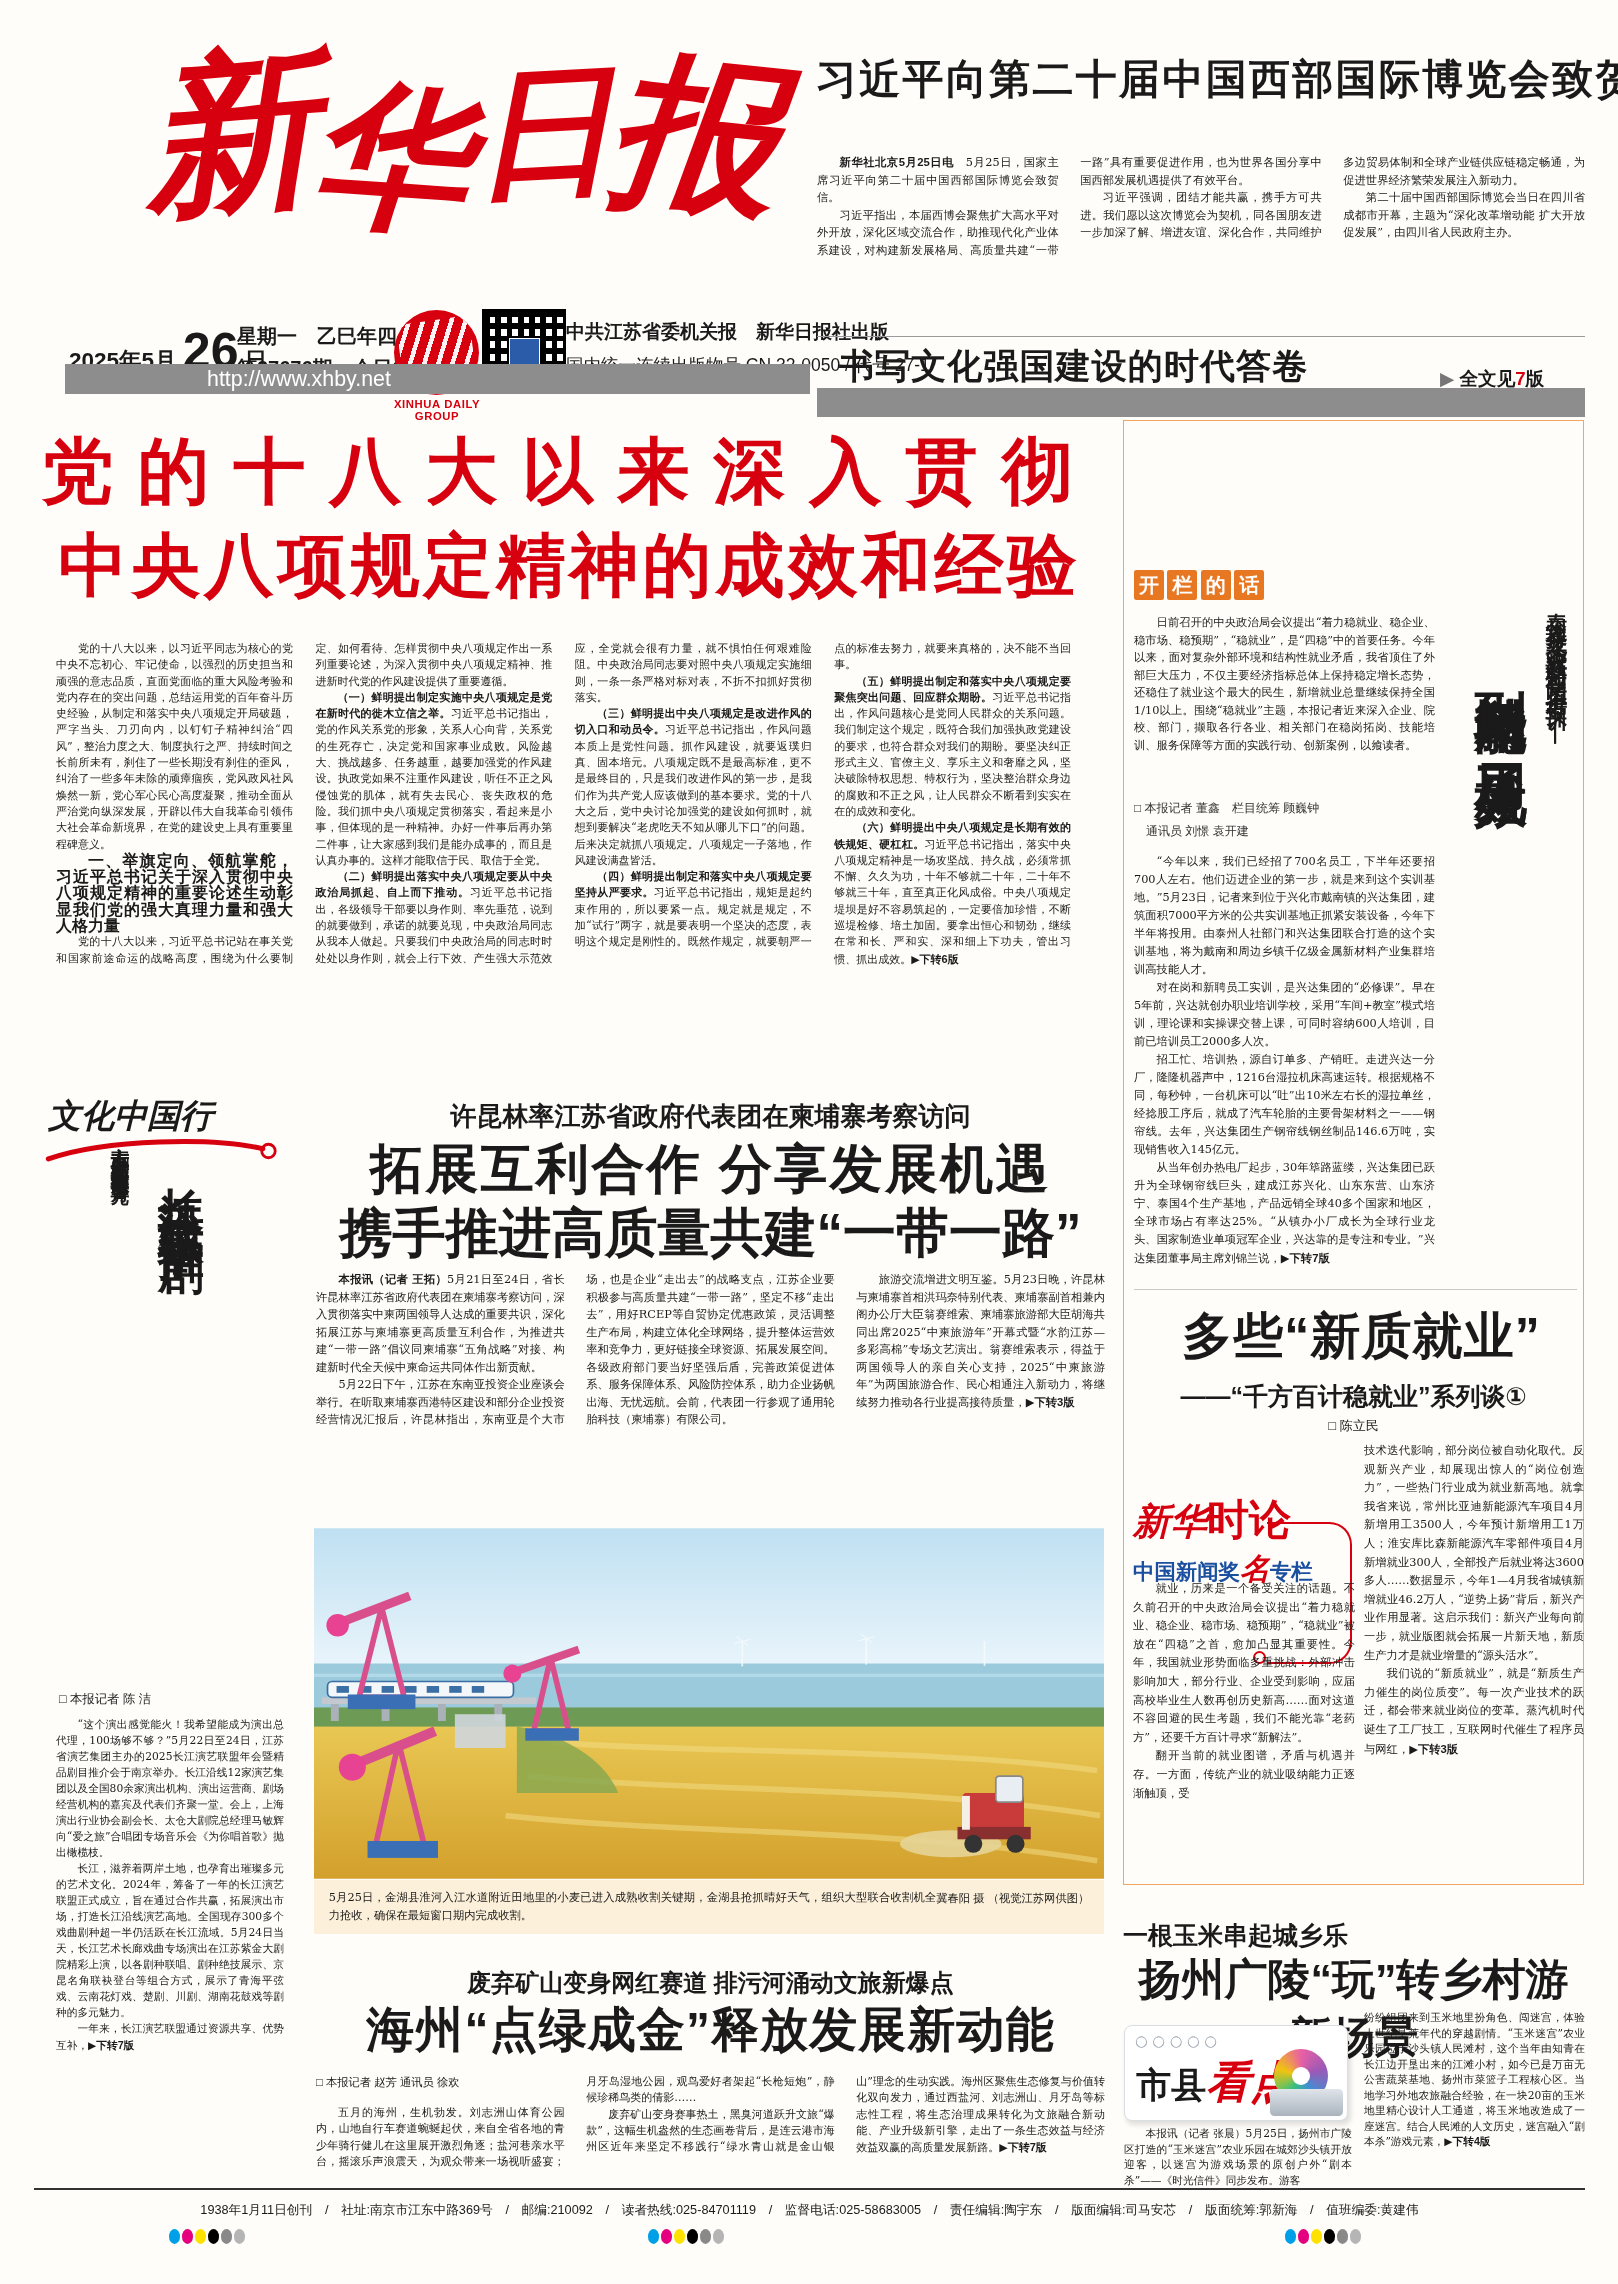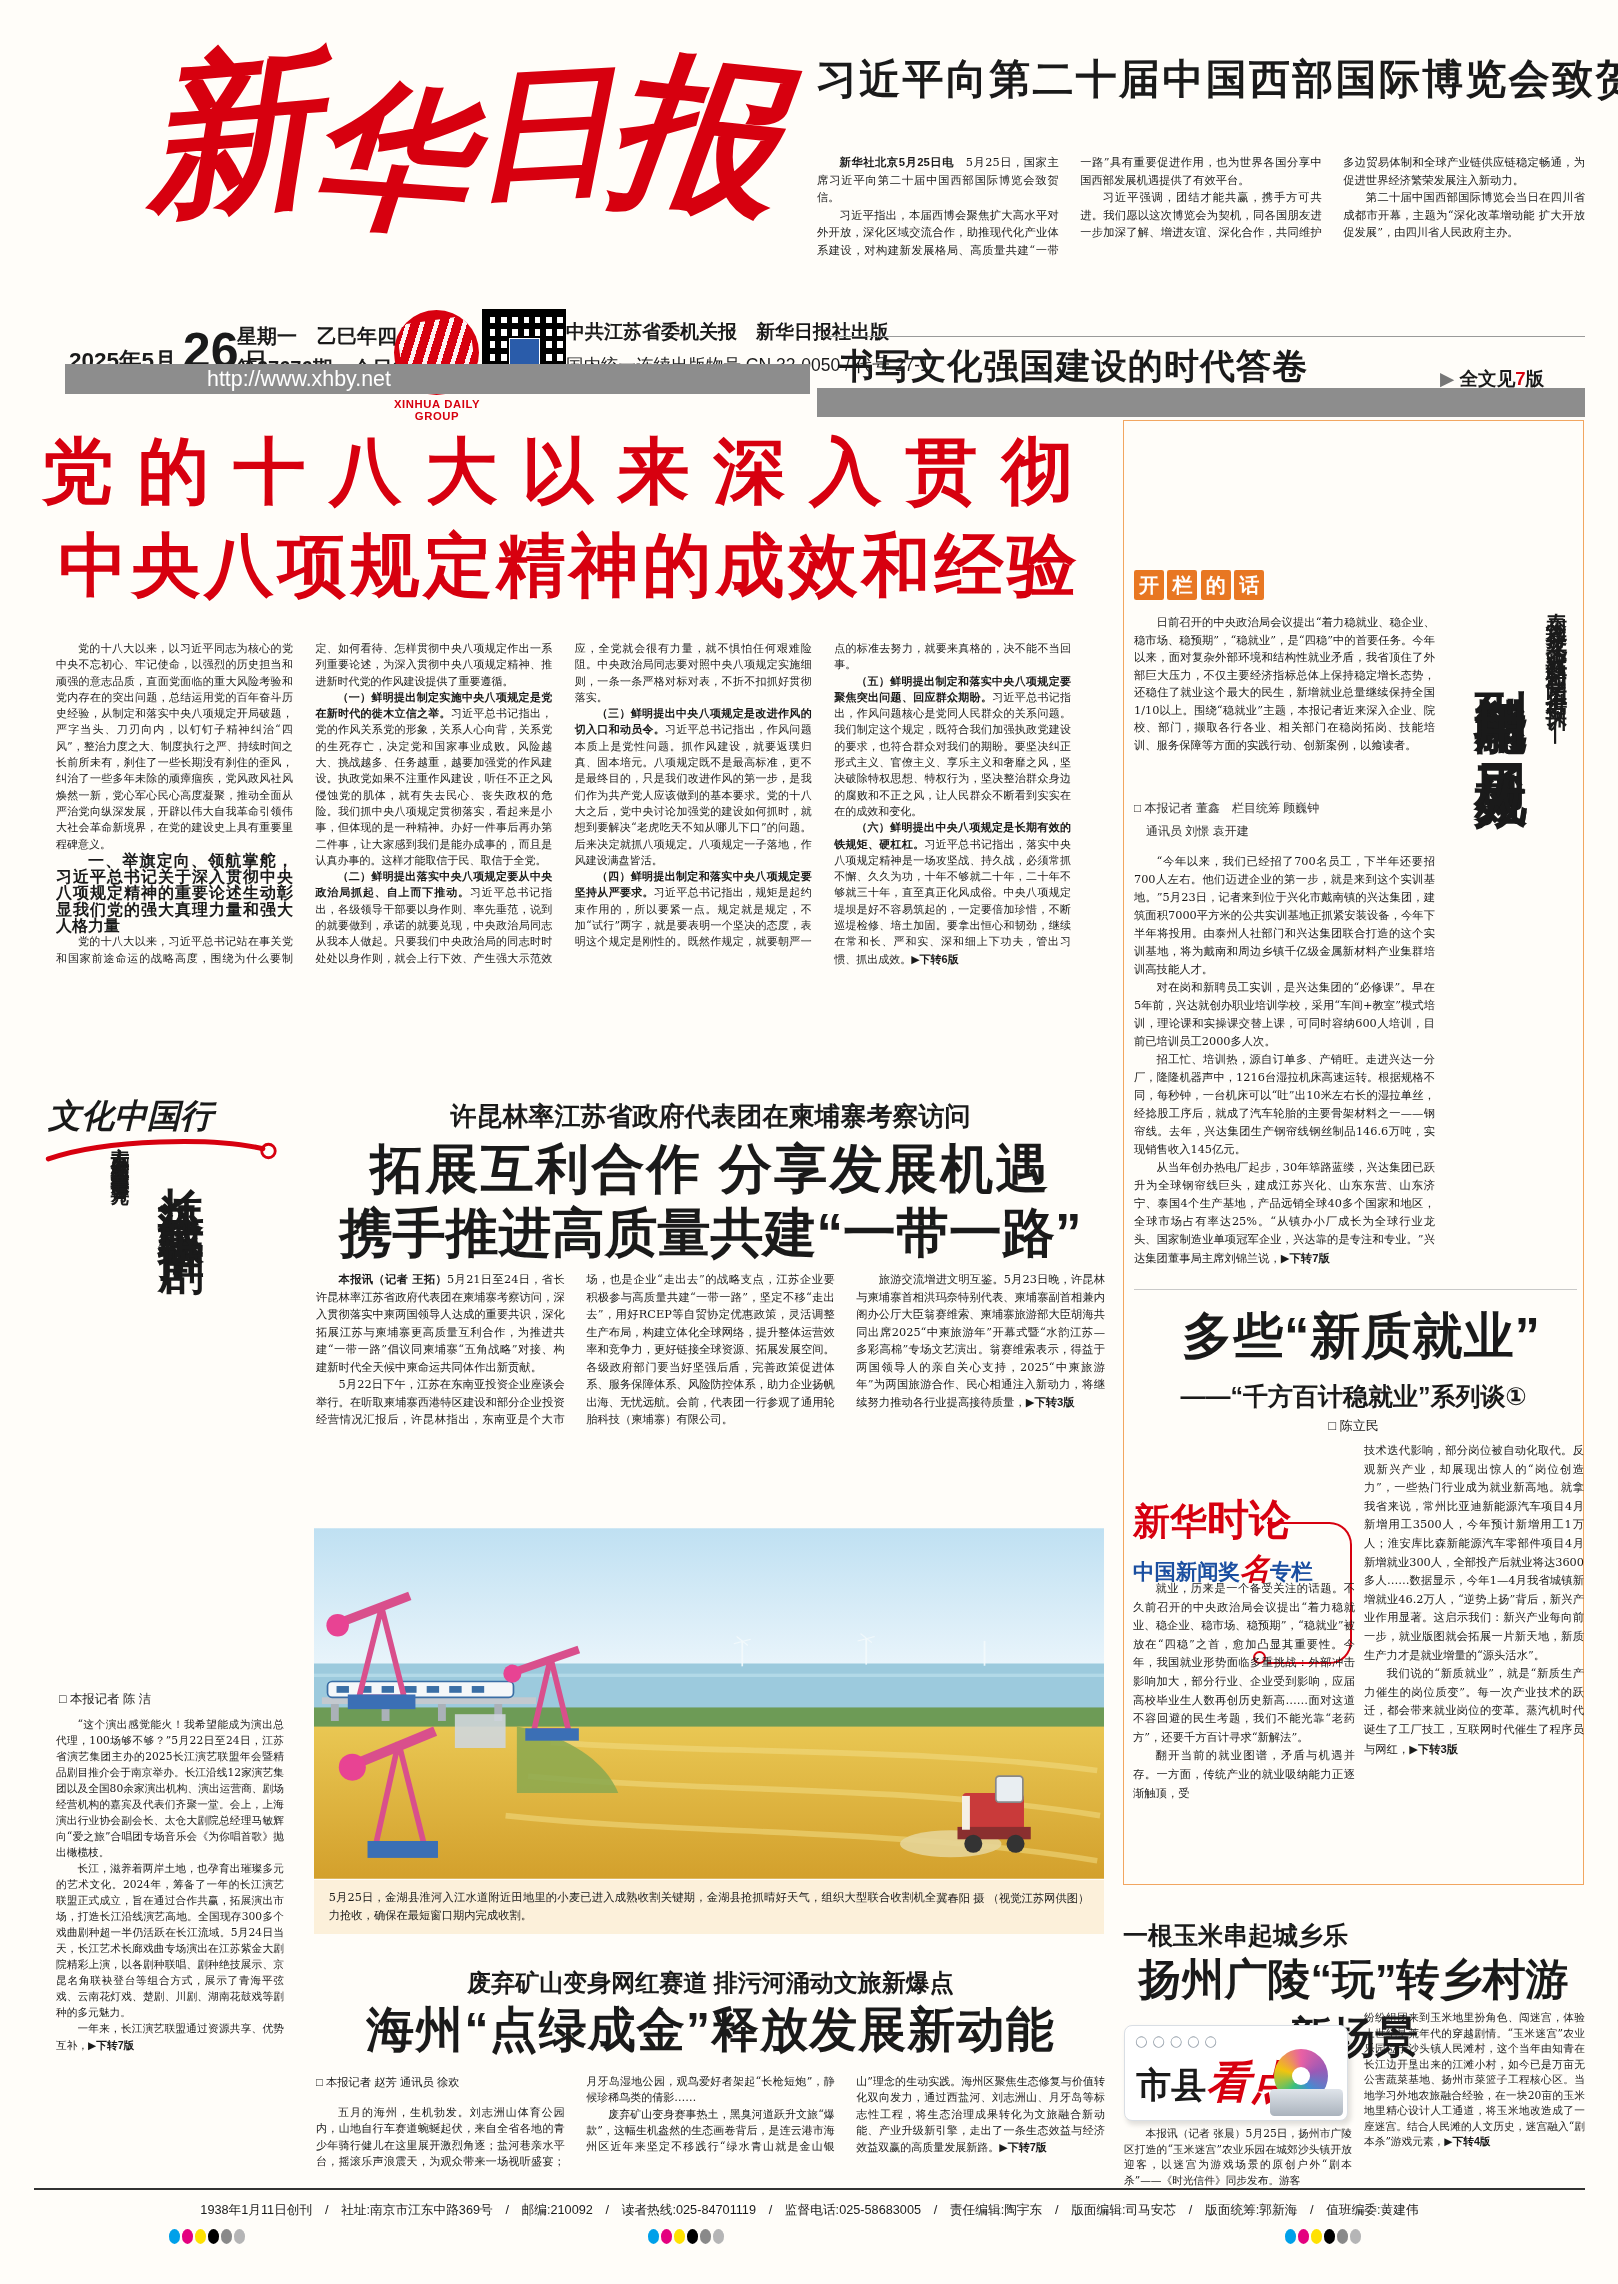--- a/index.html
+++ b/index.html
@@ -93,21 +93,21 @@
   .kl-text{left:1134px;top:614px;width:301px;height:178px;font-size:11.3px;line-height:17.5px;font-weight:500;}
   .tz-byline{left:1134px;top:797px;width:301px;font-size:12px;line-height:22.5px;color:#333;}
   .tz-body{left:1134px;top:853px;width:301px;height:424px;font-size:11.3px;line-height:18px;}
   .tz-title{left:1465px;top:649px;height:631px;font-size:53px;font-weight:bold;letter-spacing:3.4px;}
   .tz-kicker{left:1542px;top:596px;height:683px;font-size:21.4px;letter-spacing:5px;font-weight:bold;}
   .rail-sep{left:1134px;top:1289px;width:443px;height:1.1px;background:#c9c9c9;}
   .op-head{left:1123px;top:1303px;width:461px;text-align:center;font-size:50px;font-weight:bold;letter-spacing:1.1px;padding-left:8px;}
   .op-series{left:1123px;top:1380px;width:461px;text-align:center;font-size:25px;font-weight:bold;}
   .op-byline{left:1123px;top:1417px;width:461px;text-align:center;font-size:13px;}
   .xh-logo{left:1133px;top:1492px;width:225px;height:85px;}
-  .xh-r1a{font-size:37px;color:#d7000f;font-weight:bold;}
+  .xh-r1a{font-size:37px;color:#d7000f;font-weight:bold;font-style:italic;}
   .xh-r1b{font-size:42px;color:#d7000f;font-weight:bold;}
   .xh-r2{margin-top:1.1px;font-size:21.4px;color:#1b4fa0;font-weight:bold;}
   .xh-r2 .ming{font-size:30px;color:#d7000f;font-style:italic;font-weight:bold;}
   .xh-bracket{left:1267px;top:1522px;width:83px;height:138px;border-top:2.3px solid #d7000f;border-right:2.3px solid #d7000f;border-bottom:2.3px solid #d7000f;border-radius:0 22.5px 22.5px 0;}
   .xh-dot{left:1253px;top:1651px;width:9px;height:9px;border:2.3px solid #d7000f;border-radius:50%;}
   .op-col1{left:1133px;top:1580px;width:222px;height:293px;font-size:11.3px;line-height:18.6px;}
   .op-col2{left:1364px;top:1442px;width:220px;height:432px;font-size:11.3px;line-height:18.6px;}
 
   
   .yz-kicker{left:1123px;top:1919px;width:461px;text-align:left;font-size:25px;font-weight:bold;}

